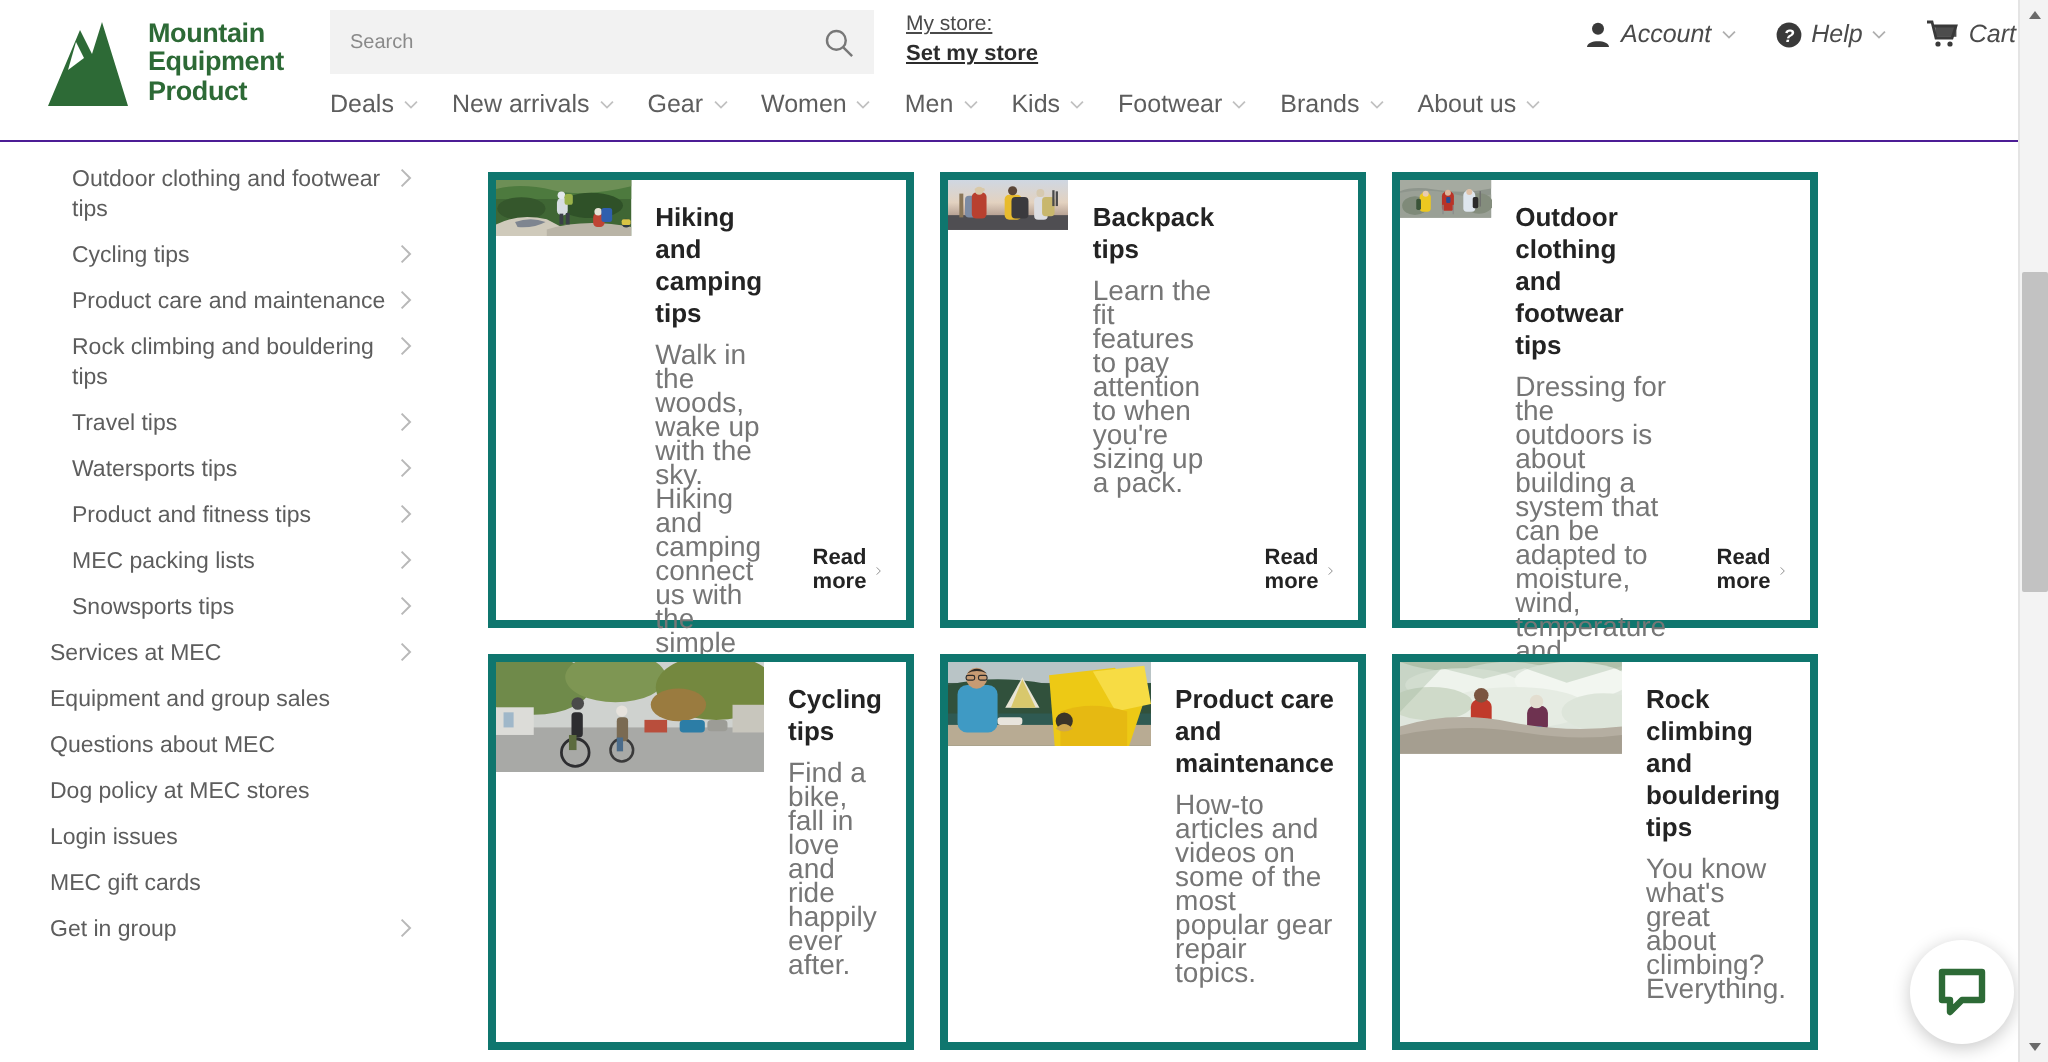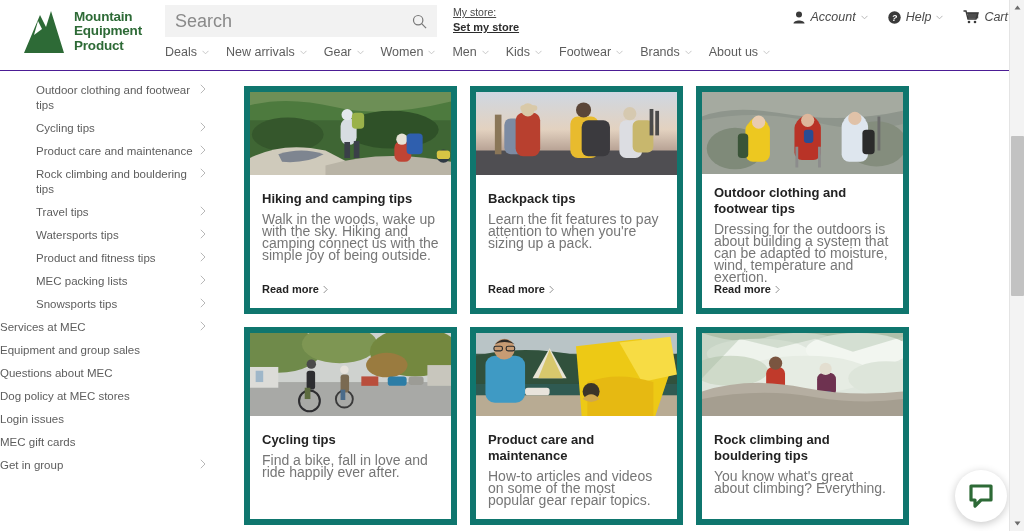--- a/index.html
+++ b/index.html
@@ -18,21 +18,21 @@
   .logo { position:absolute; left:22px; top:9px; display:flex; align-items:center; gap:8px; }
   .logo-mark { width:44px; height:45px; display:block; }
   .logo-text { font-weight:bold; font-size:13.5px; line-height:14.2px; color:#2d6a36; letter-spacing:-0.2px; }
 
   .search-box {
     position:absolute; left:165px; top:5px; width:272px; height:32px;
     background:#f2f2f2; display:flex; align-items:center; padding:0 10px;
   }
   .search-input {
     border:none; background:transparent; outline:none; flex:1;
-    font-family:"Liberation Sans", sans-serif; font-size:18px; color:#8b5cf6;
+    font-family:"Liberation Sans", sans-serif; font-size:10px; color:#8b5cf6;
   }
   .search-input::placeholder { color:#8a8a8a; }
   .search-icon { width:15px; height:15px; flex:0 0 auto; opacity:.72; }
 
   .mystore { position:absolute; left:453px; top:5px; font-size:10.5px; line-height:14px; color:#4a4a4a;text-decoration:underline; }
   .mystore .set { display:block; font-weight:bold; color:#2c2c2c; text-decoration:underline; font-size:11px; margin-top:1px; cursor:pointer; }
 
   .util { position:absolute; right:16px; top:10px; display:flex; align-items:center; gap:20px; font-size:12.5px; color:#4a4a4a; }
   .util-item { display:flex; align-items:center; gap:5px; cursor:pointer;font-style:italic; }
   .util-item svg { flex:0 0 auto; }
@@ -45,30 +45,30 @@
   .content { position:relative; display:flex; height:460px; }
 
   
   .sidebar { width:228px; flex:0 0 228px; padding:8px 0 0 0; }
   .side-link {
     position:relative; display:flex; align-items:flex-start;
     font-size:11.5px; line-height:15px; color:#5d5d5d;
     padding:4px 22px 4px 0; cursor:pointer; min-height:20px;
   }
   .side-link.indent { padding-left:36px; }
-  .side-link.flat   { }
+  .side-link.flat   { padding-left:25px; }
   .side-link .lbl { flex:1; }
   .chev-right { position:absolute; right:22px; top:5px; width:6px; height:10px; opacity:.6; }
 
   
   .grid { flex:1; padding:15px 0 0 16px; display:flex; flex-wrap:wrap; gap:13px; align-content:flex-start; }
   .card {
     width:213px; background:#fff;
-    border:6px solid #0f766e;
-    display:flex; flex-direction:column;
+    border:4px solid #0f766e;
+    display:flex; 
     cursor:pointer;
   }
   .card-r1 { height:228px; }
   .card-r2 { height:198px; }
   .card-img { height:88px; width:100%; position:relative; overflow:hidden; }
   .card-body { padding:11px 12px 0 12px; flex:1; display:flex; flex-direction:column; }
   .card-title { font-size:13px; font-weight:bold; line-height:16px; color:#232323; margin-bottom:6px; }
   .card-desc { font-size:14px; line-height:12px; color:#767676; }
   .card-more { margin-top:auto; padding:0 12px 13px 12px; font-size:11px; font-weight:bold; color:#232323; display:flex; align-items:center; gap:4px;text-align:center; }
   .card-more .chev { width:5px; height:9px; opacity:.7; }

